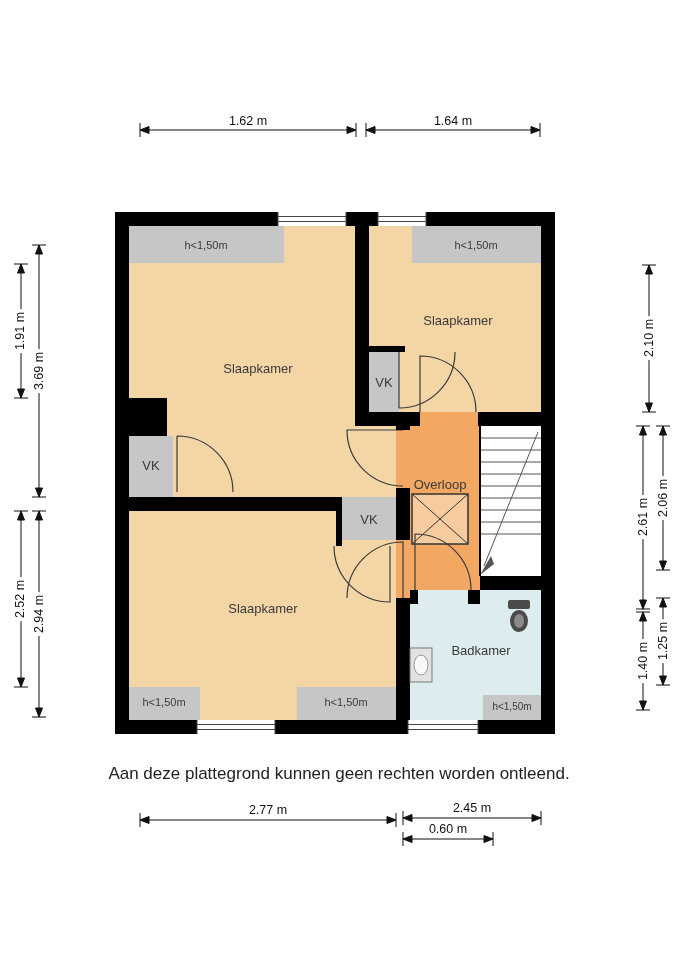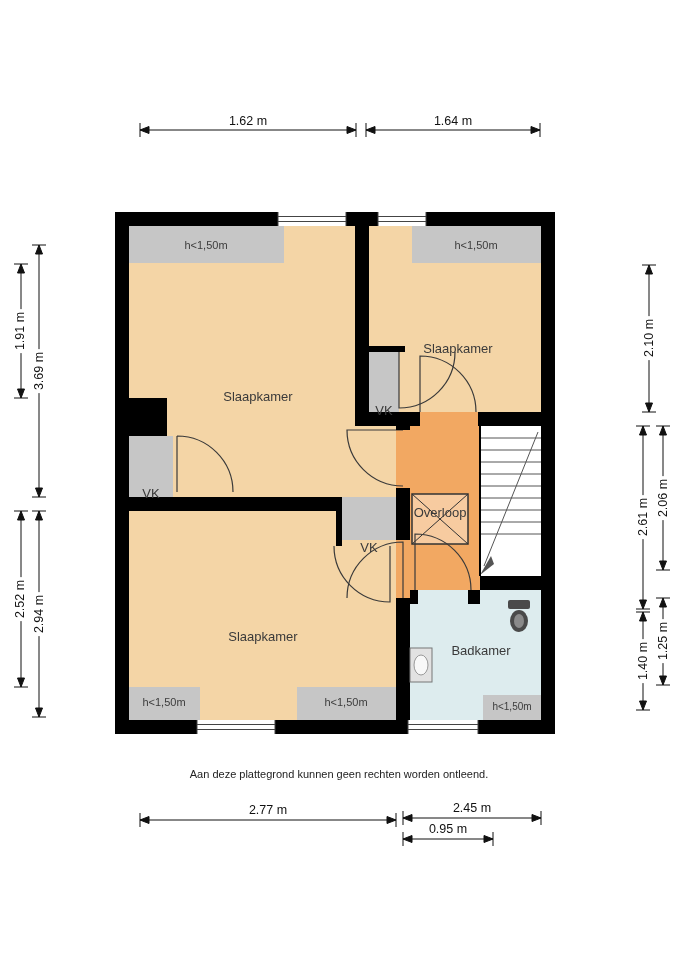--- a/index.html
+++ b/index.html
@@ -1,27 +1,27 @@
 <!DOCTYPE html>
 <html style="--room: #f4d5a6; --landing: #f2a862; --bathroom: #ddecee; --lowheight: #c6c6c6; --wall: #000000; --line: #111111;"><head>
 <meta charset="utf-8">
 <style>
   html,body{margin:0;padding:0;background:#fff;}
   .page{position:relative;width:679px;height:960px;background:#fff;overflow:hidden;
         font-family:"Liberation Sans",sans-serif;}
   svg{position:absolute;left:0;top:0;}
   .lbl{position:absolute;transform:translate(-50%,-50%);white-space:nowrap;
        font-family:"Liberation Sans",sans-serif;color:#333;}
-  .room{font-size:13px;color:#3a3a3a;margin-top:28px;}
+  .room{font-size:13px;color:#3a3a3a;}
   .small{font-size:11px;color:#3c3c3c;}
   .tiny{font-size:10px;color:#3c3c3c;}
   .dim{font-size:12.5px;color:#111;background:#fff;padding:0 3px;}
   .vert{transform:translate(-50%,-50%) rotate(-90deg);}
   .disclaimer{position:absolute;left:339px;top:774px;transform:translate(-50%,-50%);
-       font-size:11px;color:#222;white-space:nowrap;}
+       font-size:17px;color:#222;white-space:nowrap;}
 </style>
 </head>
 <body>
 
 <div class="page">
 
 <svg width="679" height="960" viewBox="0 0 679 960">
 
   <g>
     <rect x="129" y="226" width="267" height="271" fill="var(--room)"></rect>
@@ -202,36 +202,36 @@
         <polygon points="663,685 659.5,676 666.5,676"></polygon>
     <line x1="656" y1="598" x2="670" y2="598"></line>
         <line x1="656" y1="685" x2="670" y2="685"></line>
   </g>
 </svg>
 
 <div class="lbl room" style="left:258px;top:368px">Slaapkamer</div>
 <div class="lbl room" style="left:458px;top:320px">Slaapkamer</div>
 <div class="lbl room" style="left:263px;top:608px">Slaapkamer</div>
 <div class="lbl room" style="left:440px;top:484px">Overloop</div>
-<div class="lbl room" style="left:481px;top:622px">Badkamer</div>
+<div class="lbl room" style="left:481px;top:650px">Badkamer</div>
 <div class="lbl room" style="left:151px;top:465px">VK</div>
 <div class="lbl room" style="left:384px;top:382px">VK</div>
 <div class="lbl room" style="left:369px;top:519px">VK</div>
 
 <div class="lbl small" style="left:206px;top:245px">h&lt;1,50m</div>
 <div class="lbl small" style="left:476px;top:245px">h&lt;1,50m</div>
 <div class="lbl small" style="left:164px;top:702px">h&lt;1,50m</div>
 <div class="lbl small" style="left:346px;top:702px">h&lt;1,50m</div>
 <div class="lbl tiny" style="left:512px;top:706px">h&lt;1,50m</div>
 
 <div class="lbl dim" style="left:248px;top:121px">1.62 m</div>
 <div class="lbl dim" style="left:453px;top:121px">1.64 m</div>
 <div class="lbl dim" style="left:268px;top:810px">2.77 m</div>
 <div class="lbl dim" style="left:472px;top:808px">2.45 m</div>
-<div class="lbl dim" style="left:448px;top:829px">0.95 m</div>
+<div class="lbl dim" style="left:448px;top:829px">0.60 m</div>
 <div class="lbl dim vert" style="left:20px;top:331px">1.91 m</div>
 <div class="lbl dim vert" style="left:39px;top:371px">3.69 m</div>
 <div class="lbl dim vert" style="left:20px;top:599px">2.52 m</div>
 <div class="lbl dim vert" style="left:39px;top:614px">2.94 m</div>
 <div class="lbl dim vert" style="left:649px;top:338px">2.10 m</div>
 <div class="lbl dim vert" style="left:643px;top:517px">2.61 m</div>
 <div class="lbl dim vert" style="left:663px;top:498px">2.06 m</div>
 <div class="lbl dim vert" style="left:643px;top:661px">1.40 m</div>
 <div class="lbl dim vert" style="left:663px;top:641px">1.25 m</div>
 

